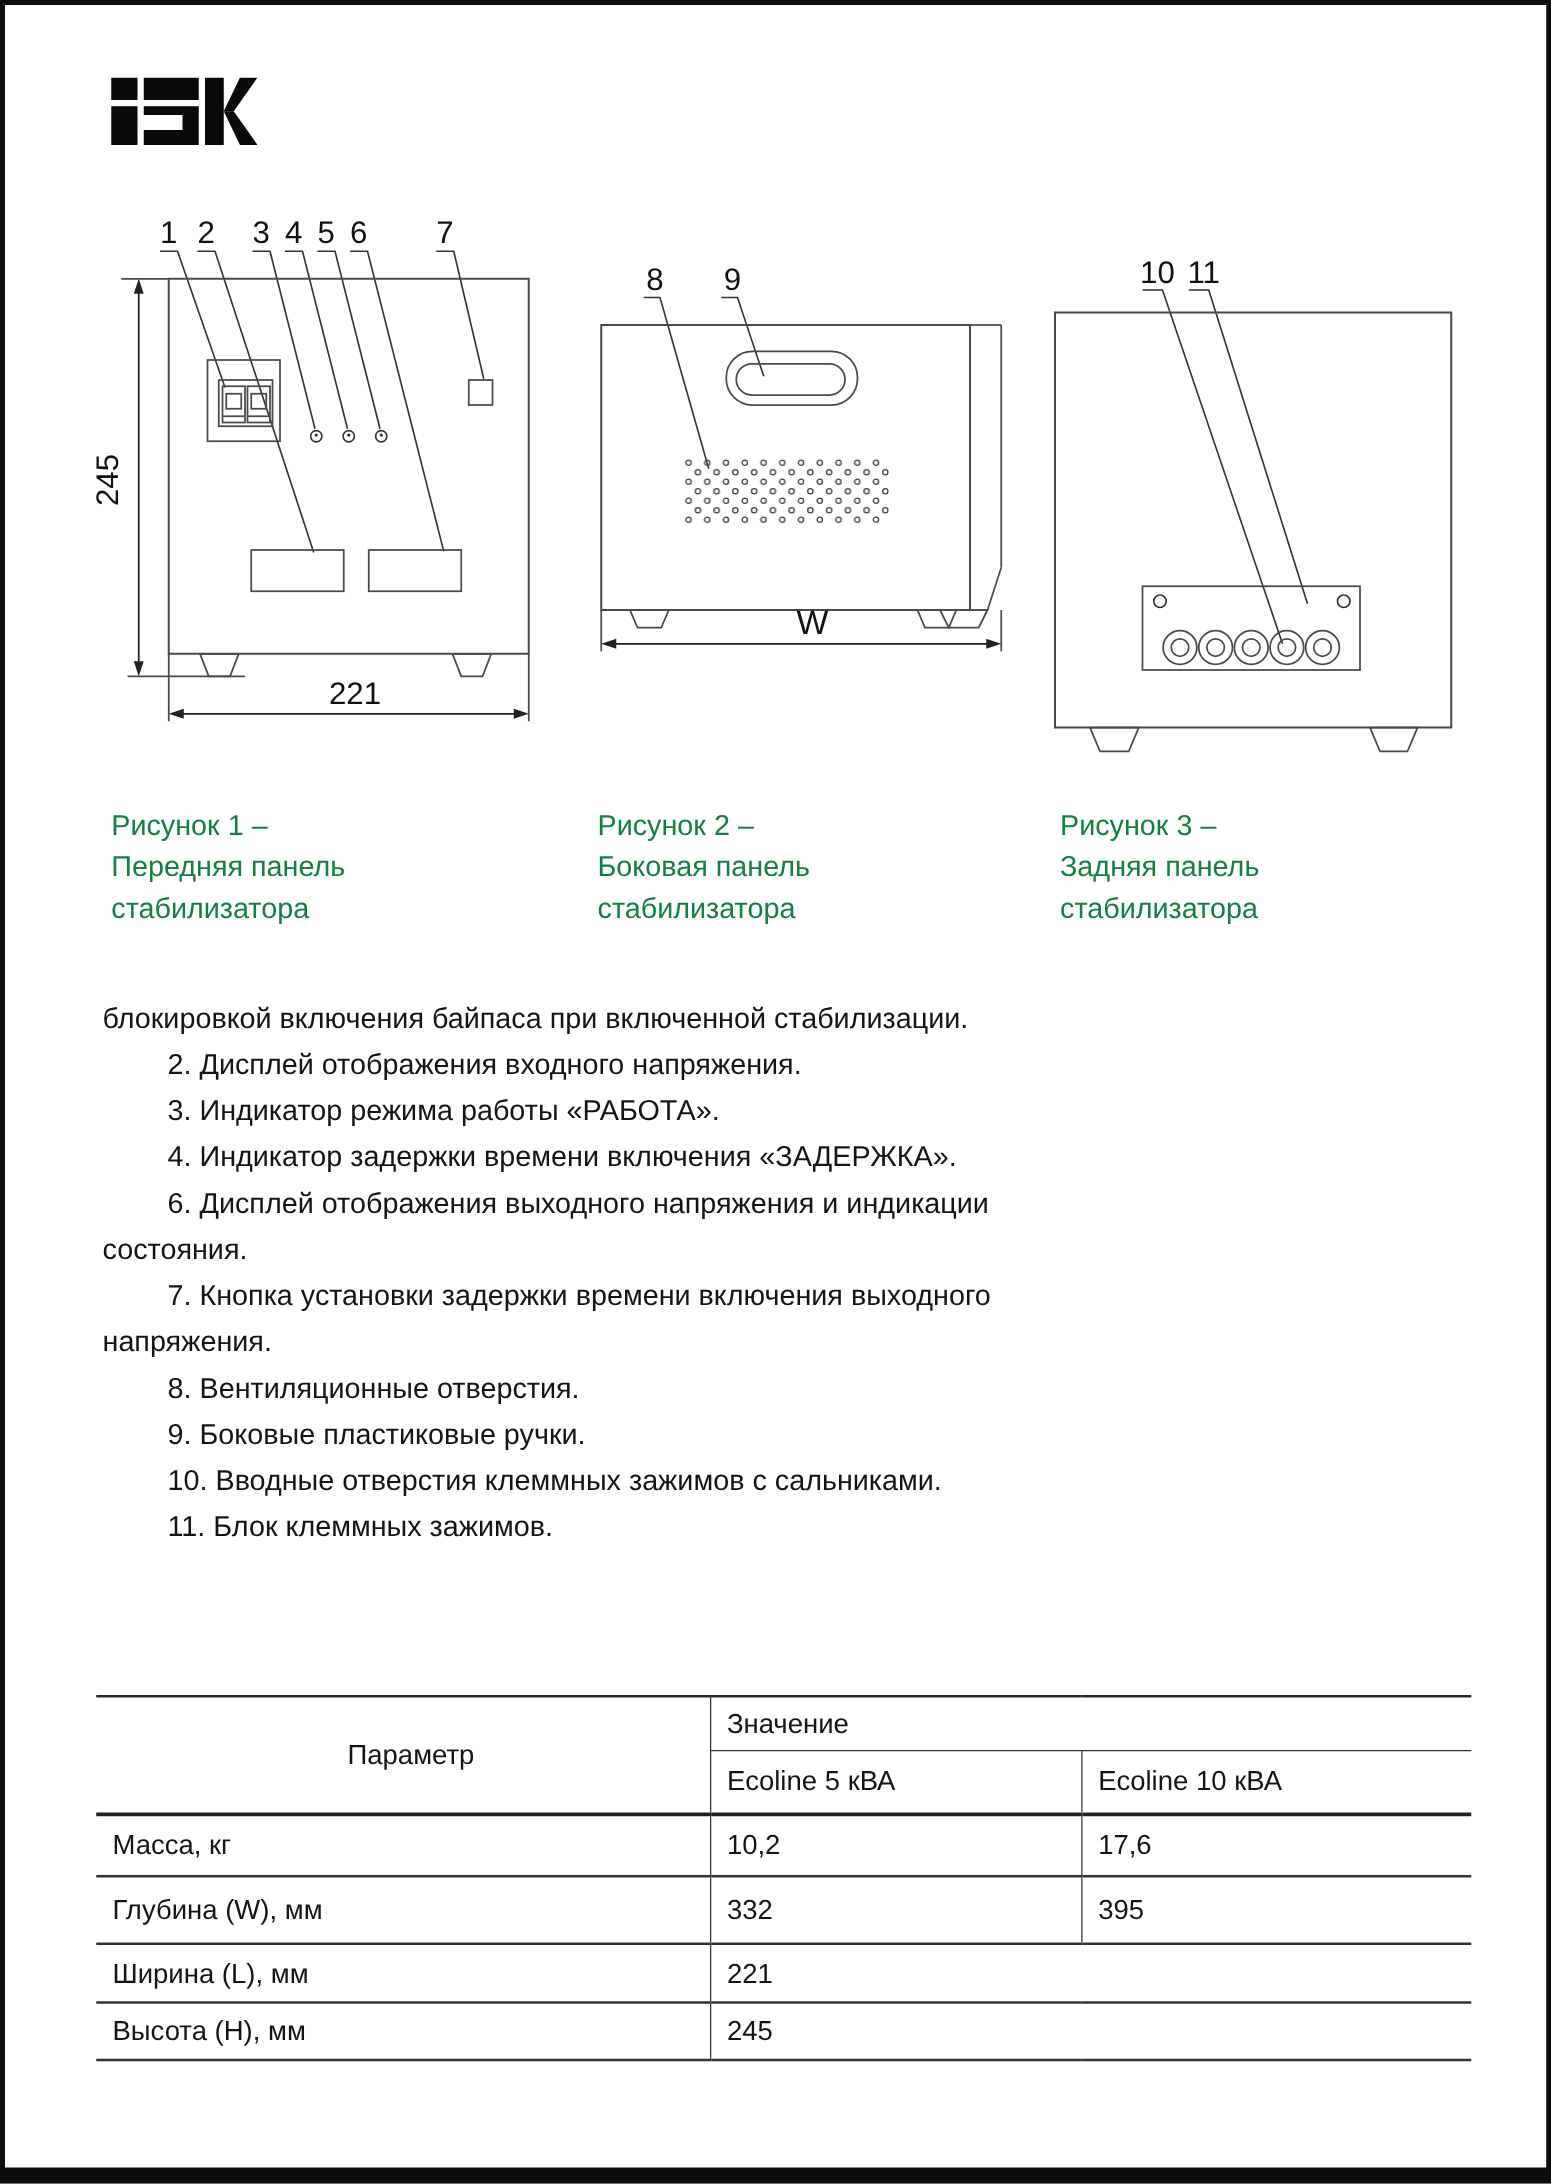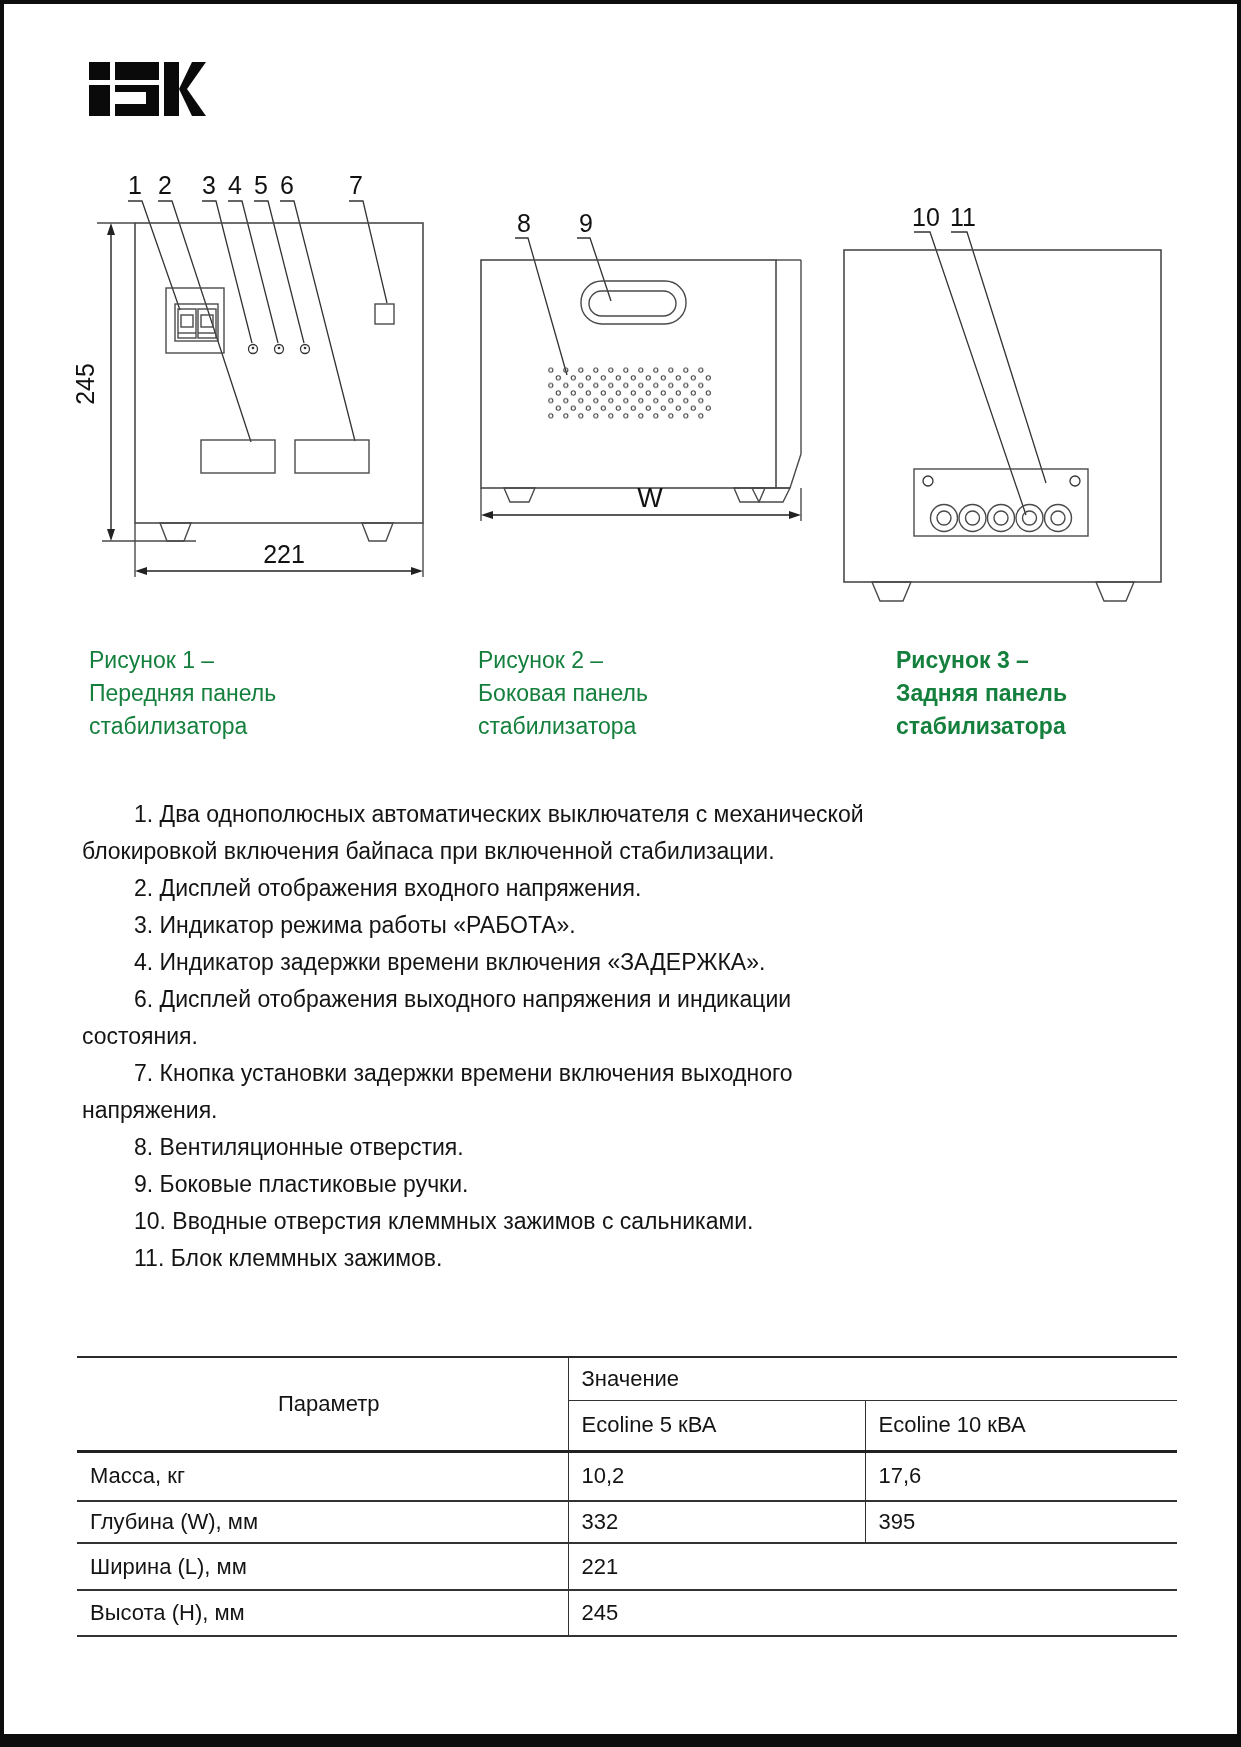--- a/index.html
+++ b/index.html
@@ -210,28 +210,27 @@
   <div class="abs cap" style="left:85px;top:640px;width:320px;">
     <div>Рисунок 1 –</div>
     <div>Передняя панель</div>
     <div>стабилизатора</div>
   </div>
   <div class="abs cap" style="left:474px;top:640px;width:320px;">
     <div>Рисунок 2 –</div>
     <div>Боковая панель</div>
     <div>стабилизатора</div>
   </div>
-  <div class="abs cap" style="left:892px;top:640px;width:320px;font-weight:bold;">
+  <div class="abs cap" style="left:844px;top:640px;width:320px;">
     <div>Рисунок 3 –</div>
     <div>Задняя панель</div>
     <div>стабилизатора</div>
   </div>
 
   <div class="abs legend" style="left:78px;top:792px;width:1110px;">
-    <div class="ln first">1. Два однополюсных автоматических выключателя с механической</div>
     <div class="ln">блокировкой включения байпаса при включенной стабилизации.</div>
     <div class="ln first">2. Дисплей отображения входного напряжения.</div>
     <div class="ln first">3. Индикатор режима работы «РАБОТА».</div>
     <div class="ln first">4. Индикатор задержки времени включения «ЗАДЕРЖКА».</div>
     <div class="ln first">6. Дисплей отображения выходного напряжения и индикации</div>
     <div class="ln">состояния.</div>
     <div class="ln first">7. Кнопка установки задержки времени включения выходного</div>
     <div class="ln">напряжения.</div>
     <div class="ln first">8. Вентиляционные отверстия.</div>
     <div class="ln first">9. Боковые пластиковые ручки.</div>
@@ -252,21 +251,21 @@
       </tr>
       <tr class="h2" style="height:51px;">
         <td class="m1">Ecoline 5 кВА</td>
         <td class="m2">Ecoline 10 кВА</td>
       </tr>
       <tr class="r" style="height:50px;">
         <td>Масса, кг</td>
         <td class="v">10,2</td>
         <td class="v">17,6</td>
       </tr>
-      <tr class="r" style="height:42px;">
+      <tr class="r" style="height:54px;">
         <td>Глубина (W), мм</td>
         <td class="v">332</td>
         <td class="v">395</td>
       </tr>
       <tr class="r" style="height:47px;">
         <td>Ширина (L), мм</td>
         <td class="v" colspan="2">221</td>
       </tr>
       <tr class="r" style="height:46px;">
         <td>Высота (H), мм</td>

